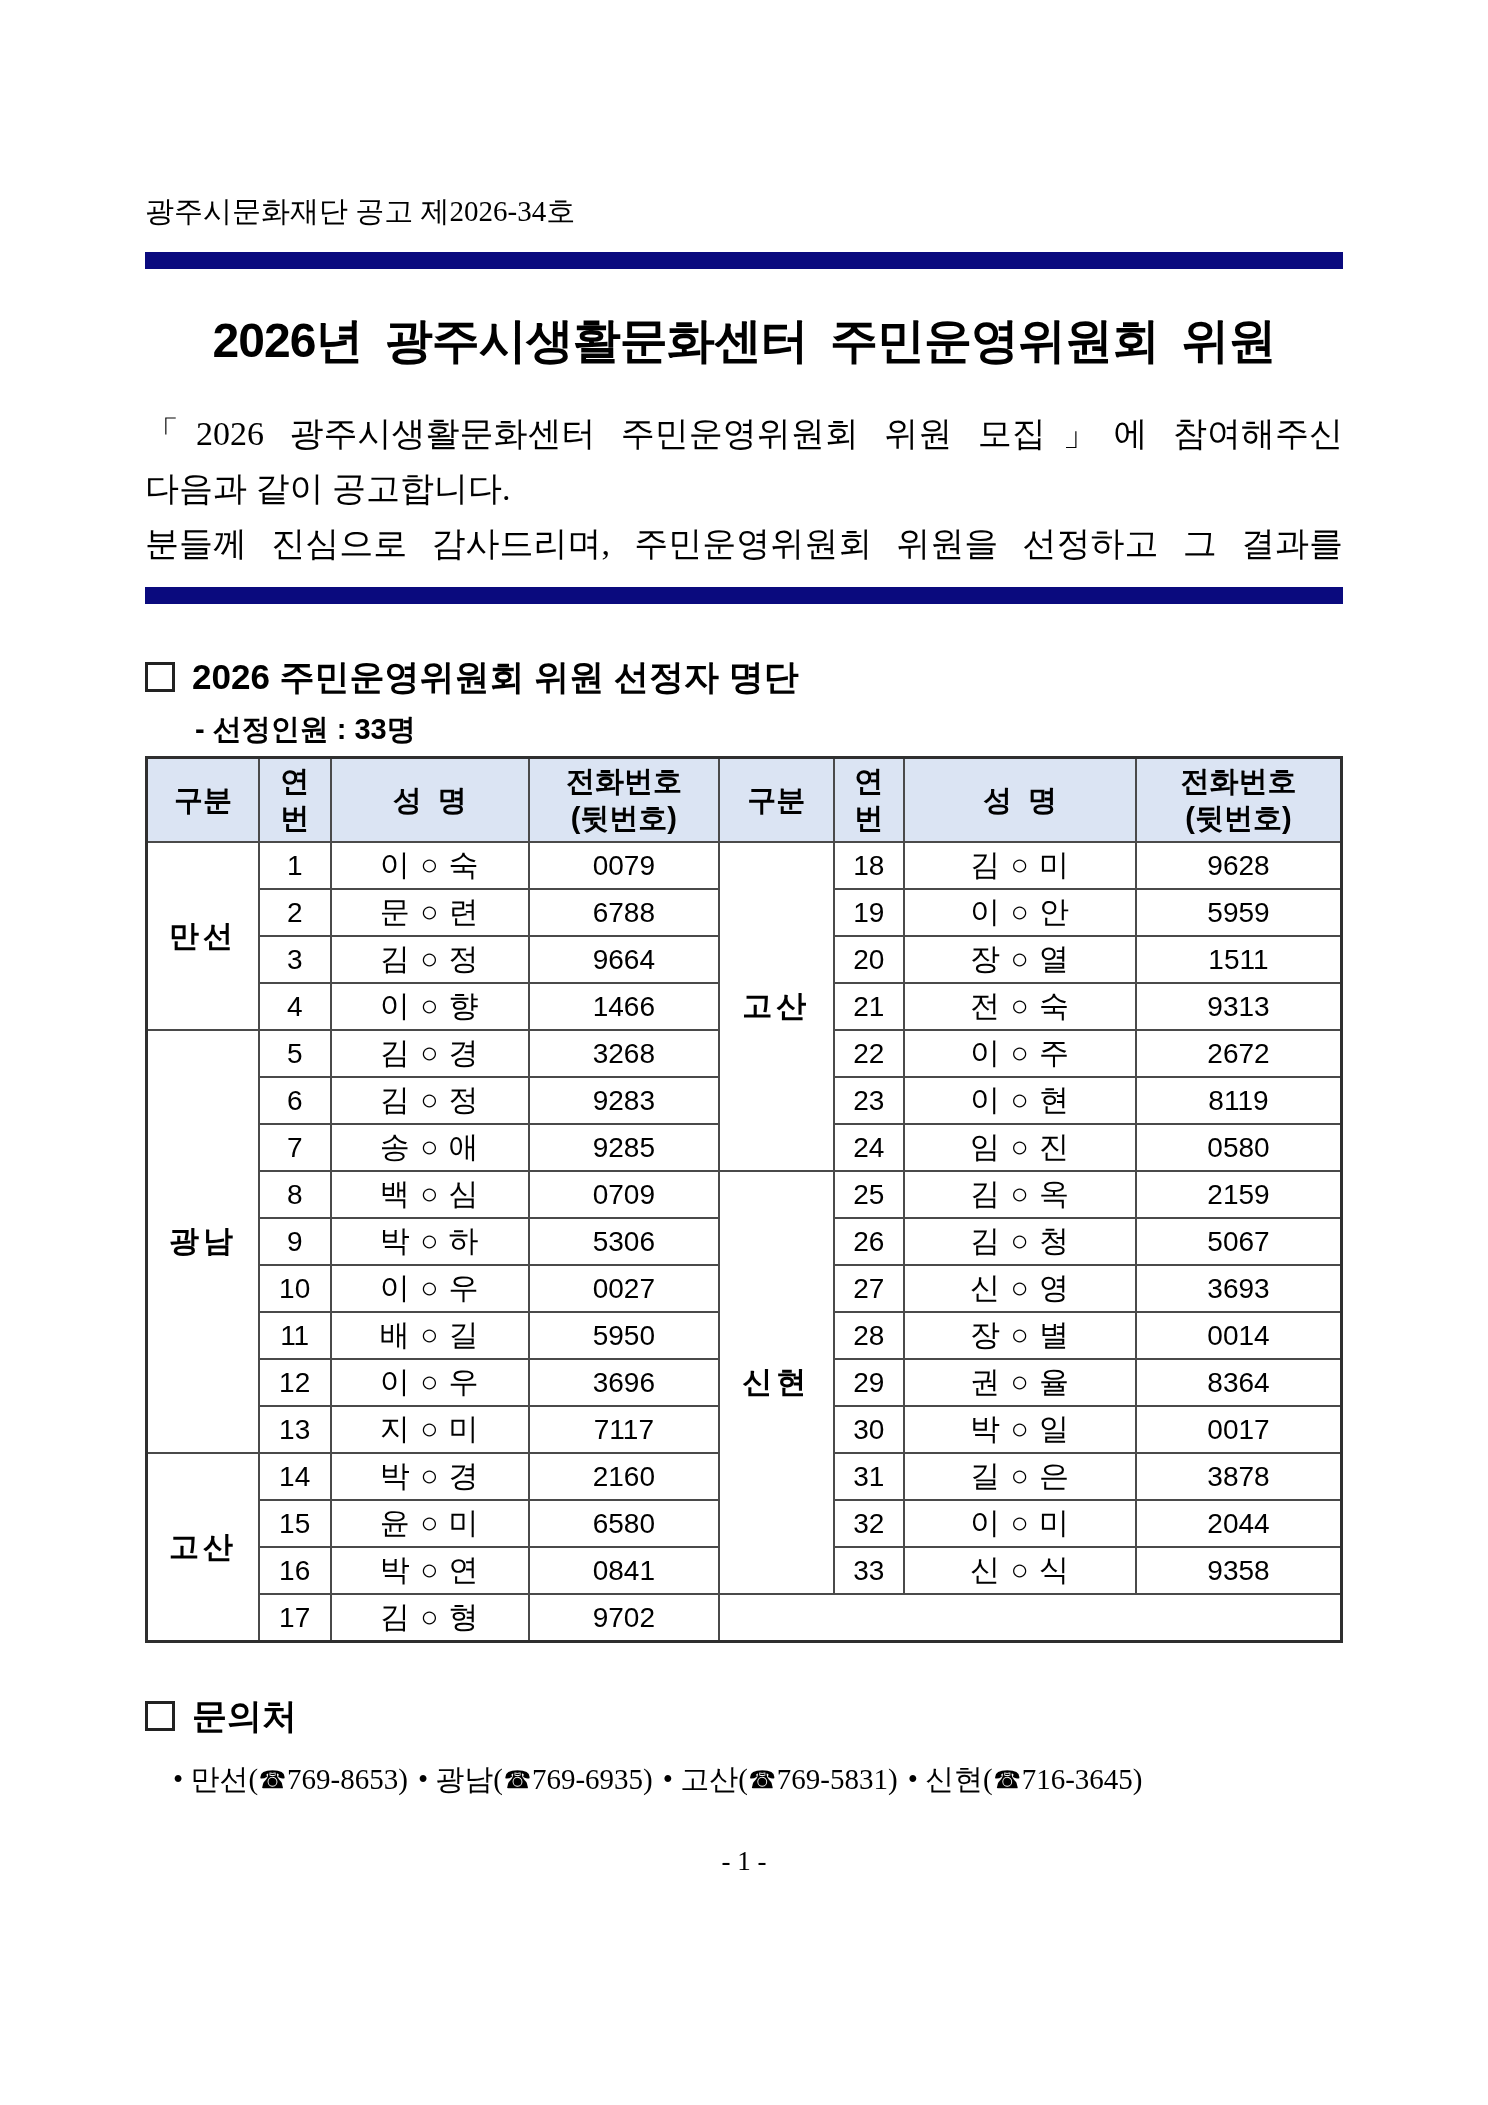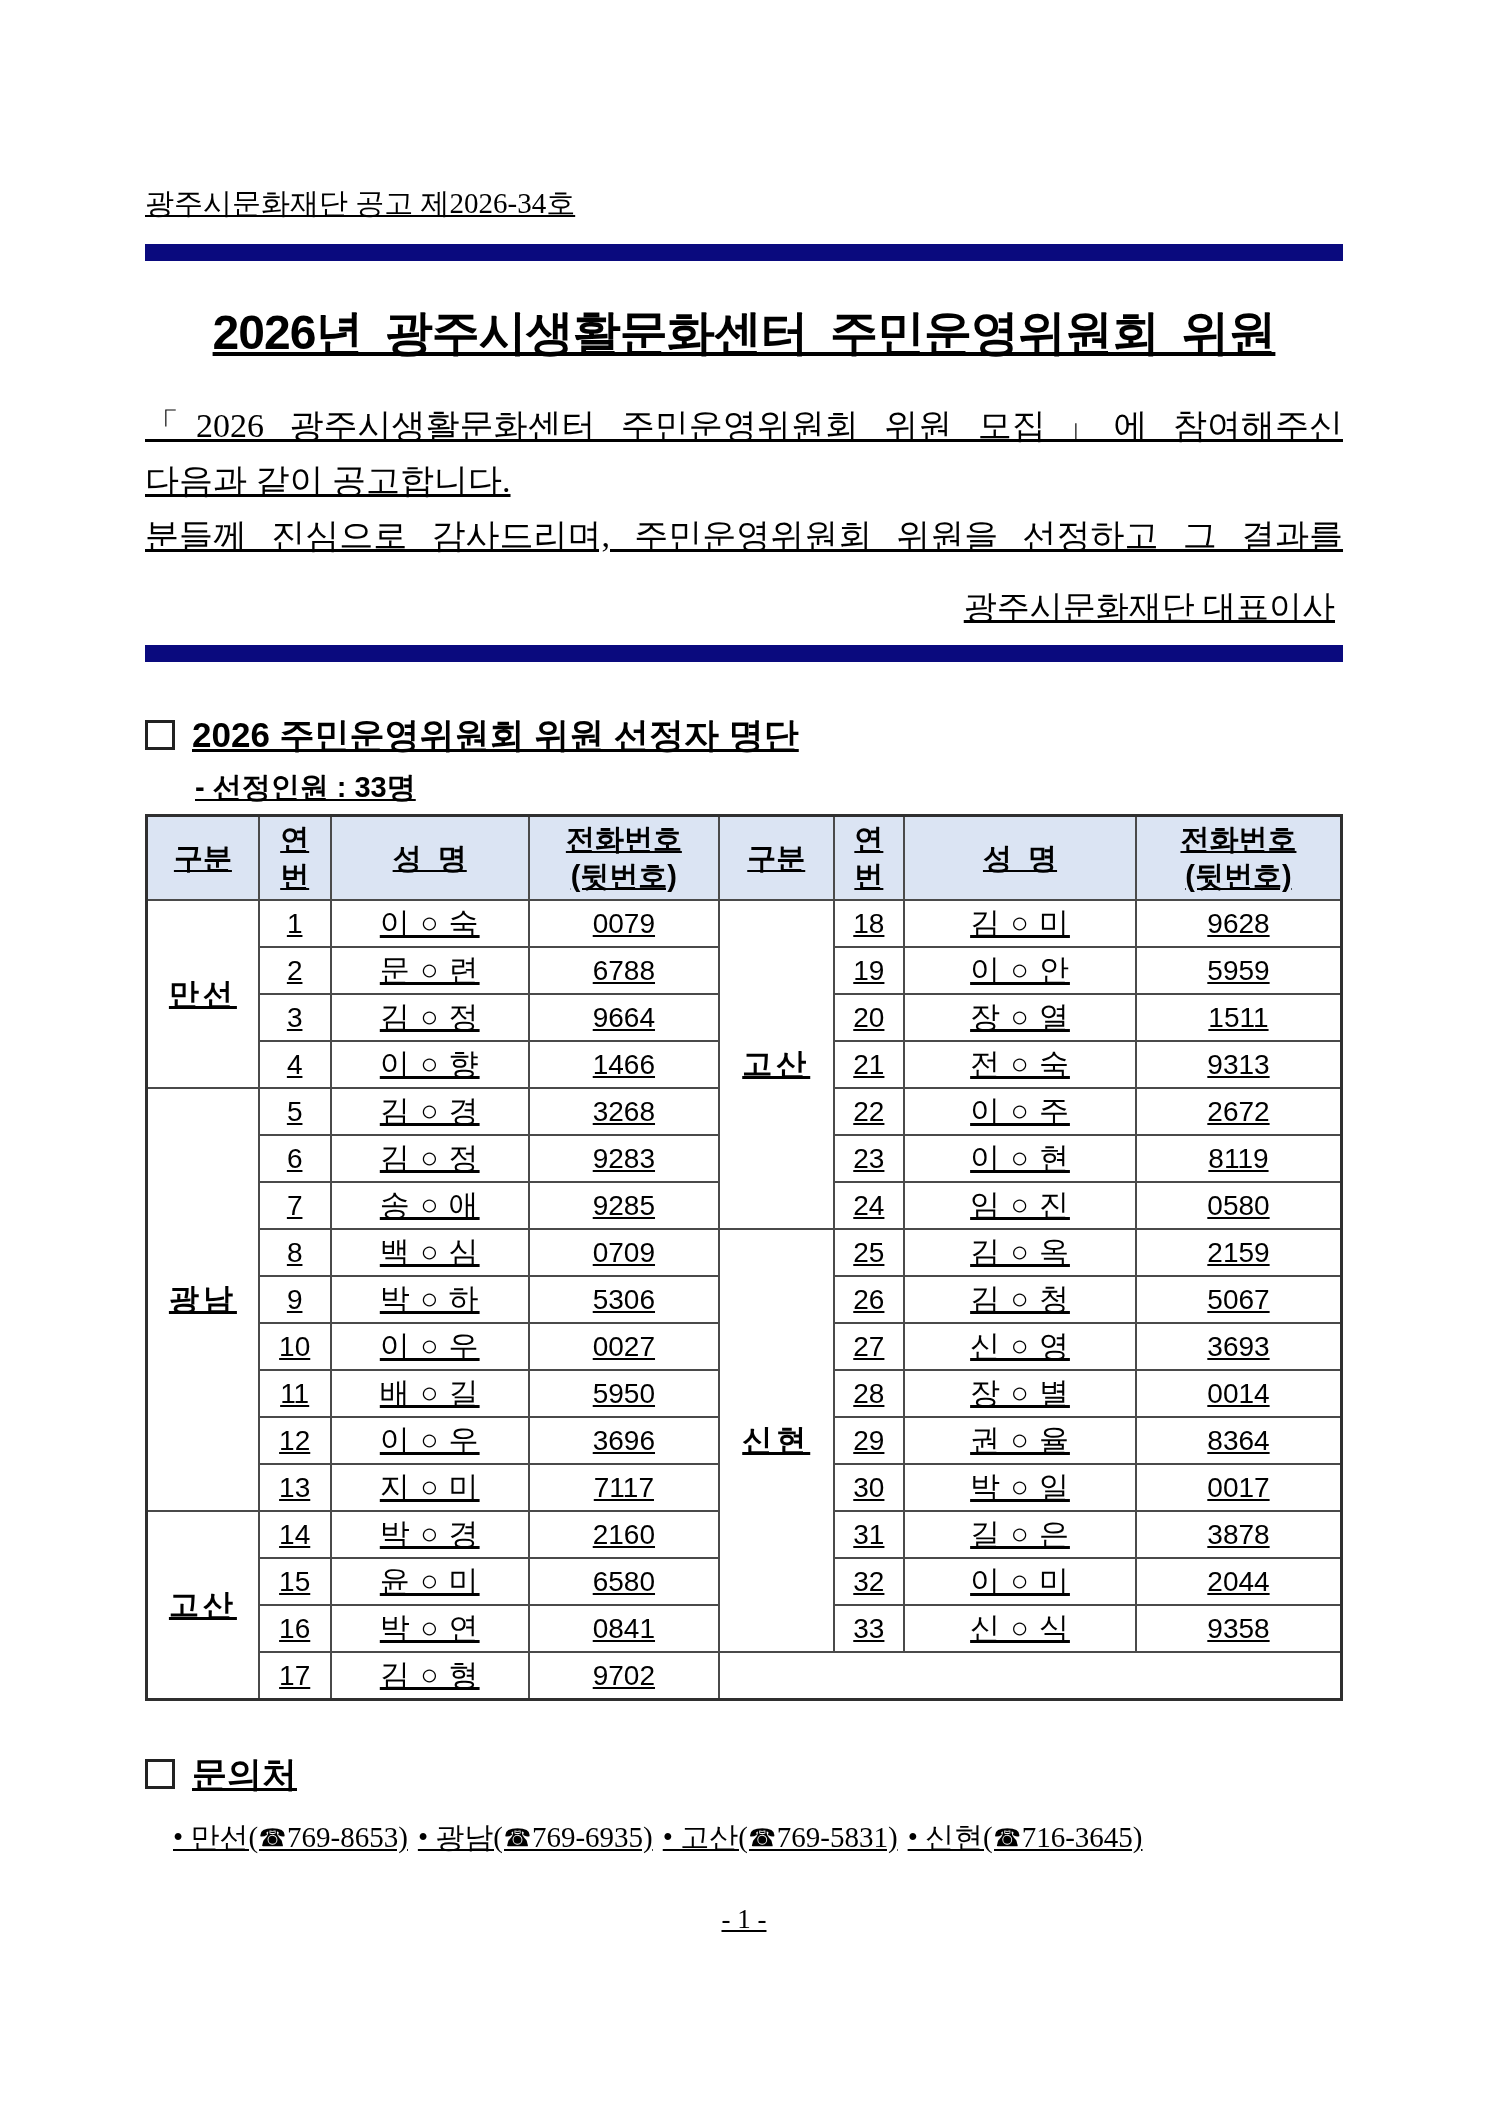--- a/index.html
+++ b/index.html
@@ -1,21 +1,21 @@
 <!DOCTYPE html>
 <html lang="ko"><head>
 <meta charset="utf-8">
 <style>
   html,body{margin:0;padding:0;background:#ffffff;}
   body{
     width:1488px;height:2105px;overflow:hidden;color:#000;
     font-family:"Liberation Serif","DejaVu Serif",serif;
     position:relative;
   }
-  .page{width:1198px;margin:0 auto;padding:0 145px 0 145px;text-decoration:underline;}
+  .page{width:1198px;margin:8px auto;padding:0 145px 0 145px;}
 
   .doc-number{
     padding-top:186px;font-size:29px;line-height:34px;
     font-family:"Liberation Serif","DejaVu Serif",serif;
   }
   .navy-bar{height:17px;background:#0a0a7e;border:0;margin:0;}
   .bar1{margin-top:24px;}
   .bar2{margin-top:16px;}
 
   .main-title{
@@ -92,21 +92,20 @@
   <div class="main-title">
     <div>2026년 광주시생활문화센터 주민운영위원회 위원</div>
   </div>
 
   <div class="body-paragraph">
       <div class="para-line just">「2026 광주시생활문화센터 주민운영위원회 위원 모집」에 참여해주신</div>
       <div class="para-line">다음과 같이 공고합니다.</div>
       <div class="para-line just">분들께 진심으로 감사드리며, 주민운영위원회 위원을 선정하고 그 결과를</div>
     </div>
 
-  <div class="signer-line">광주시문화재단 대표이사</div>
 
   <div class="navy-bar bar2"></div>
 
   <div class="section-heading">
     <span class="square-bullet"></span>
     <span>2026 주민운영위원회 위원 선정자 명단</span>
   </div>
   <div class="sub-line">- 선정인원 : 33명</div>
 
   <table class="roster">

